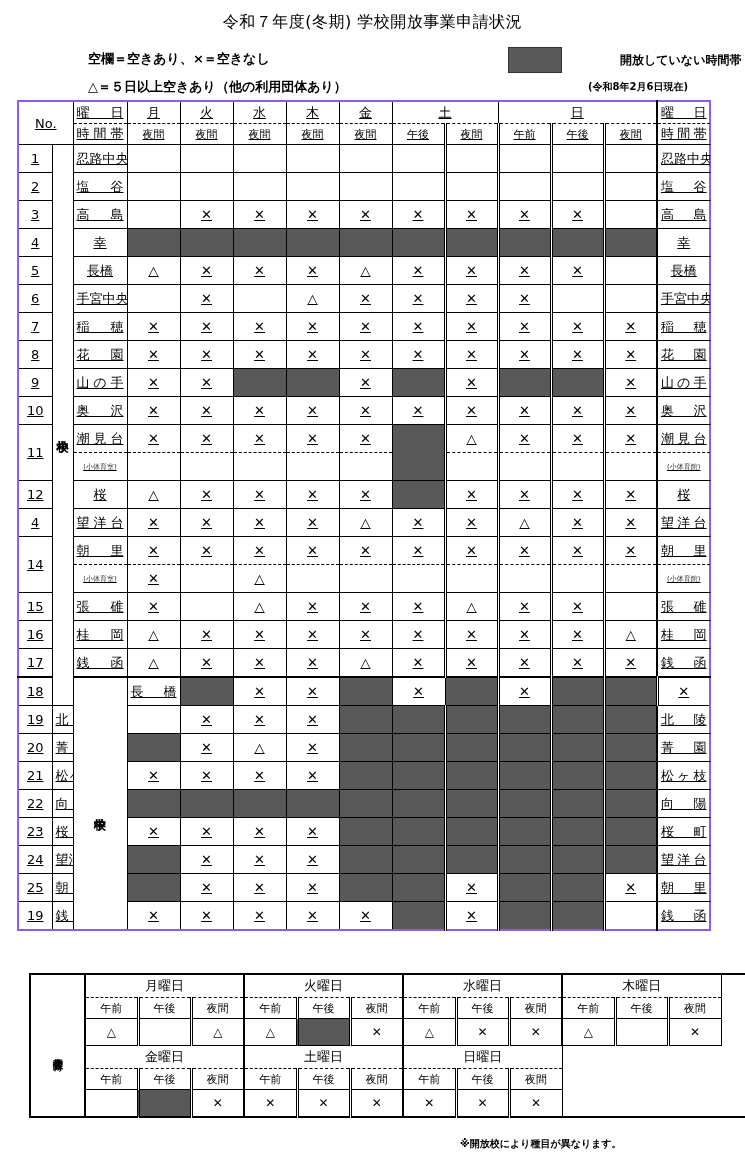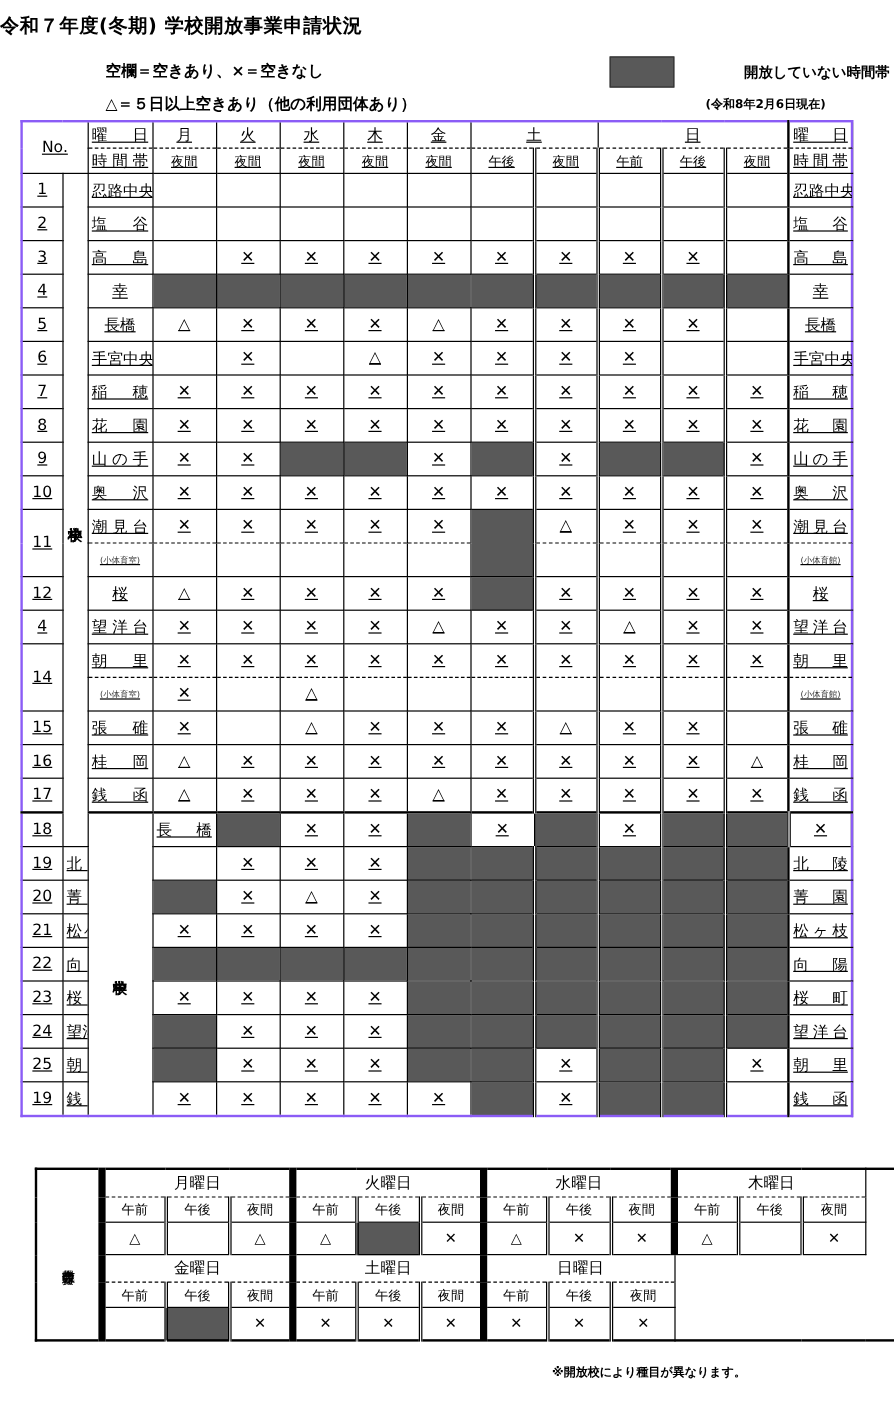--- a/index.html
+++ b/index.html
@@ -1,17 +1,17 @@
 <!DOCTYPE html>
 <html><head>
 <meta charset="utf-8">
 <style>
   html,body{margin:0;padding:0;background:#fff;}
   body{width:745px;height:1168px;position:relative;font-family:"DejaVu Sans","Liberation Sans",sans-serif;color:#000;overflow:hidden;}
-  .title{position:absolute;left:0;top:12px;width:745px;font-size:16px;font-weight:bold;letter-spacing:0.5px;}
+  .title{position:absolute;left:0;top:12px;width:745px;text-align:center;font-size:16px;font-weight:normal;letter-spacing:0.5px;}
   .legend1{position:absolute;left:88px;top:50px;font-size:13px;font-weight:bold;}
   .legend2{position:absolute;left:88px;top:78px;font-size:13px;font-weight:bold;}
   .swatch{position:absolute;left:508px;top:47px;width:54px;height:26px;background:#595959;border:1px solid #333;box-sizing:border-box;}
   .swatch-label{position:absolute;left:572px;top:52px;font-size:12px;font-weight:bold;padding-left:48px;}
   .asof{position:absolute;left:588px;top:80px;font-size:10px;font-weight:bold;}
   table{border-collapse:collapse;position:absolute;table-layout:fixed;}
   #main{left:17px;top:100px;width:692px;border:2px solid #8b5cf6;text-decoration:underline;}
   #main td{border:1px solid #000;padding:0;text-align:center;vertical-align:middle;font-size:13px;height:27px;overflow:hidden;white-space:nowrap;}
   #main tr.h1 td{height:21px;font-size:13px;}
   #main tr.h2 td{height:20px;font-size:11px;}
@@ -31,21 +31,21 @@
   .tiny{font-size:7px !important;color:#333;text-align:center;}
   .vlabel{font-weight:bold;font-size:12px;line-height:14px;writing-mode:vertical-rl;text-orientation:upright;}
   .vcell{vertical-align:middle;}
   #sub{left:29px;top:973px;width:692px;border:2px solid #000;}
   #sub td{border:1px solid #000;text-align:center;vertical-align:middle;padding:0;height:23px;font-size:12px;}
   #sub td.dname{font-size:13px;height:22px;border-bottom:1px dashed #000;}
   #sub td.slot{font-size:11px;border-top:1px dashed #000;height:20px;}
   #sub td.mark{height:26px;}
   #sub td.blank{border:none;background:#fff;}
   #sub td.dbl{border-left:3px double #000;}
-  #sub td.thick-l{border-left:6px solid #000000;margin-top:46px;}
+  #sub td.thick-l{border-left:2px solid #000000;margin-top:46px;}
   .note{position:absolute;left:460px;top:1137px;font-size:10px;font-weight:bold;}
 </style>
 </head>
 <body>
 
 <div class="title">令和７年度(冬期) 学校開放事業申請状況</div>
 <div class="legend1">空欄＝空きあり、×＝空きなし</div>
 <div class="legend2">△＝５日以上空きあり（他の利用団体あり）</div>
 <div class="swatch"></div>
 <div class="swatch-label">開放していない時間帯</div>

